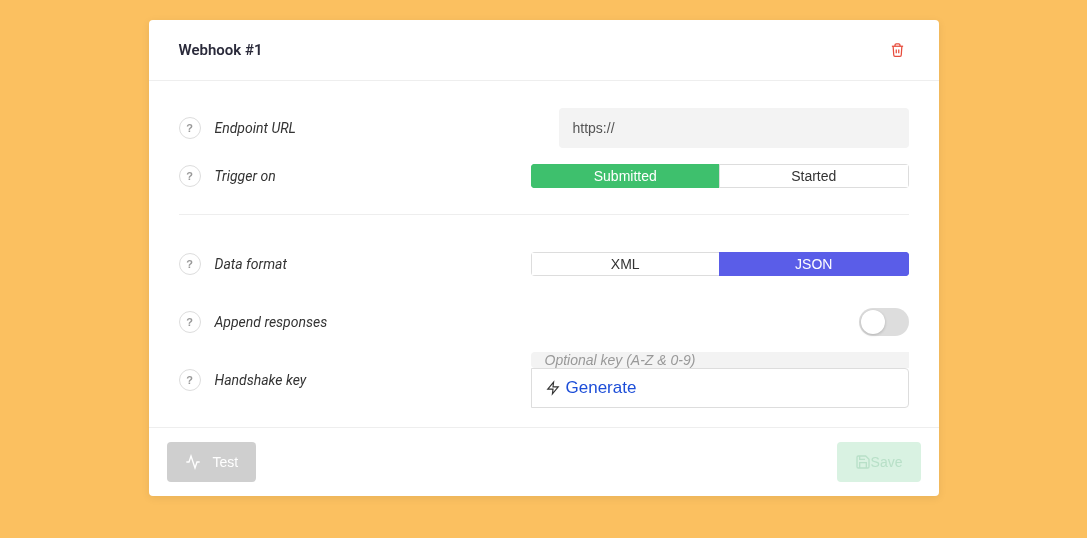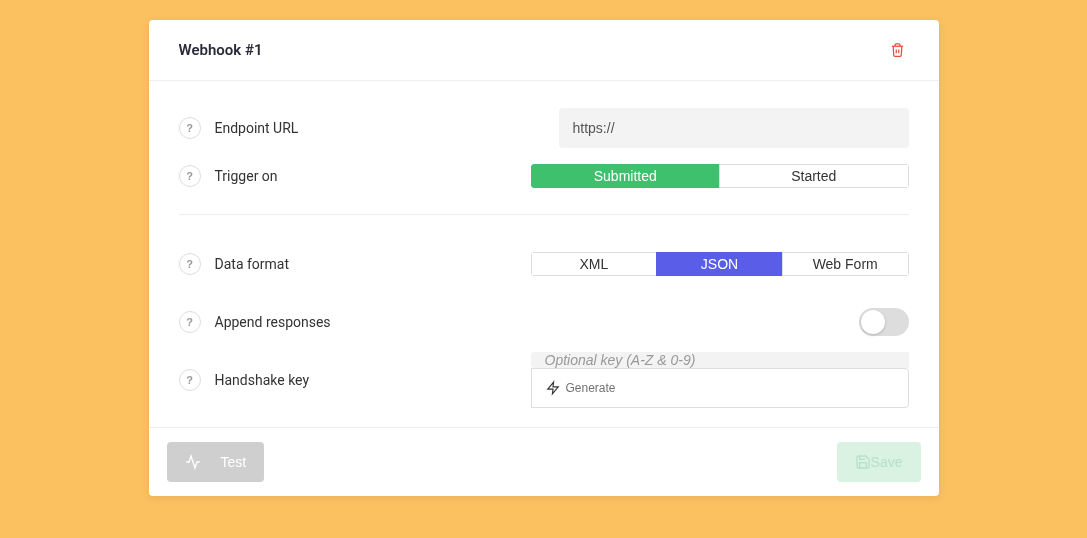--- a/index.html
+++ b/index.html
@@ -67,20 +67,21 @@
       font-weight: 600;
       display: flex;
       align-items: center;
       justify-content: center;
       cursor: pointer;
       flex-shrink: 0;
     }
     .label-text {
       font-size: 14px;
       color: #333;
+      font-style: italic;
     }
     .control-col {
       flex: 1;
       display: flex;
     }
     .text-input {
       width: 100%;
       height: 40px;
       padding: 0 14px;
       border: none;
@@ -156,35 +157,35 @@
     }
     .gen-btn {
       display: flex;
       align-items: center;
       gap: 6px;
       padding: 0 14px;
       height: 40px;
       border: 1px solid #ddd;
       background: #fff;
       border-radius: 0 4px 4px 0;
-      font-size: 12px;
-      color: #737373;
+      font-size: 17px;
+      color: #1d4ed8;
       cursor: pointer;
     }
     .card-footer {
       border-top: 1px solid #eee;
       padding: 14px 18px;
       display: flex;
       justify-content: space-between;
       margin-top: 12px;
     }
     .test-btn {
       display: flex;
       align-items: center;
-      gap: 20px;
+      gap: 12px;
       padding: 7px 18px;
       height: 40px;
       border: none;
       border-radius: 4px;
       background: #cfcfcf;
       color: #fff;
       font-size: 14px;
       cursor: pointer;
     }
     .save-btn {
@@ -245,21 +246,20 @@
 
     <div class="form-row">
       <div class="label-col">
         <button class="help-btn">?</button>
         <span class="label-text">Data format</span>
       </div>
       <div class="control-col">
         <div class="seg-group seg-3">
           <button class="seg-btn">XML</button>
           <button class="seg-btn seg-purple-active">JSON</button>
-          <button class="seg-btn">Web Form</button>
         </div>
       </div>
     </div>
 
     <div class="form-row">
       <div class="label-col">
         <button class="help-btn">?</button>
         <span class="label-text">Append responses</span>
       </div>
       <div class="toggle-wrap">

